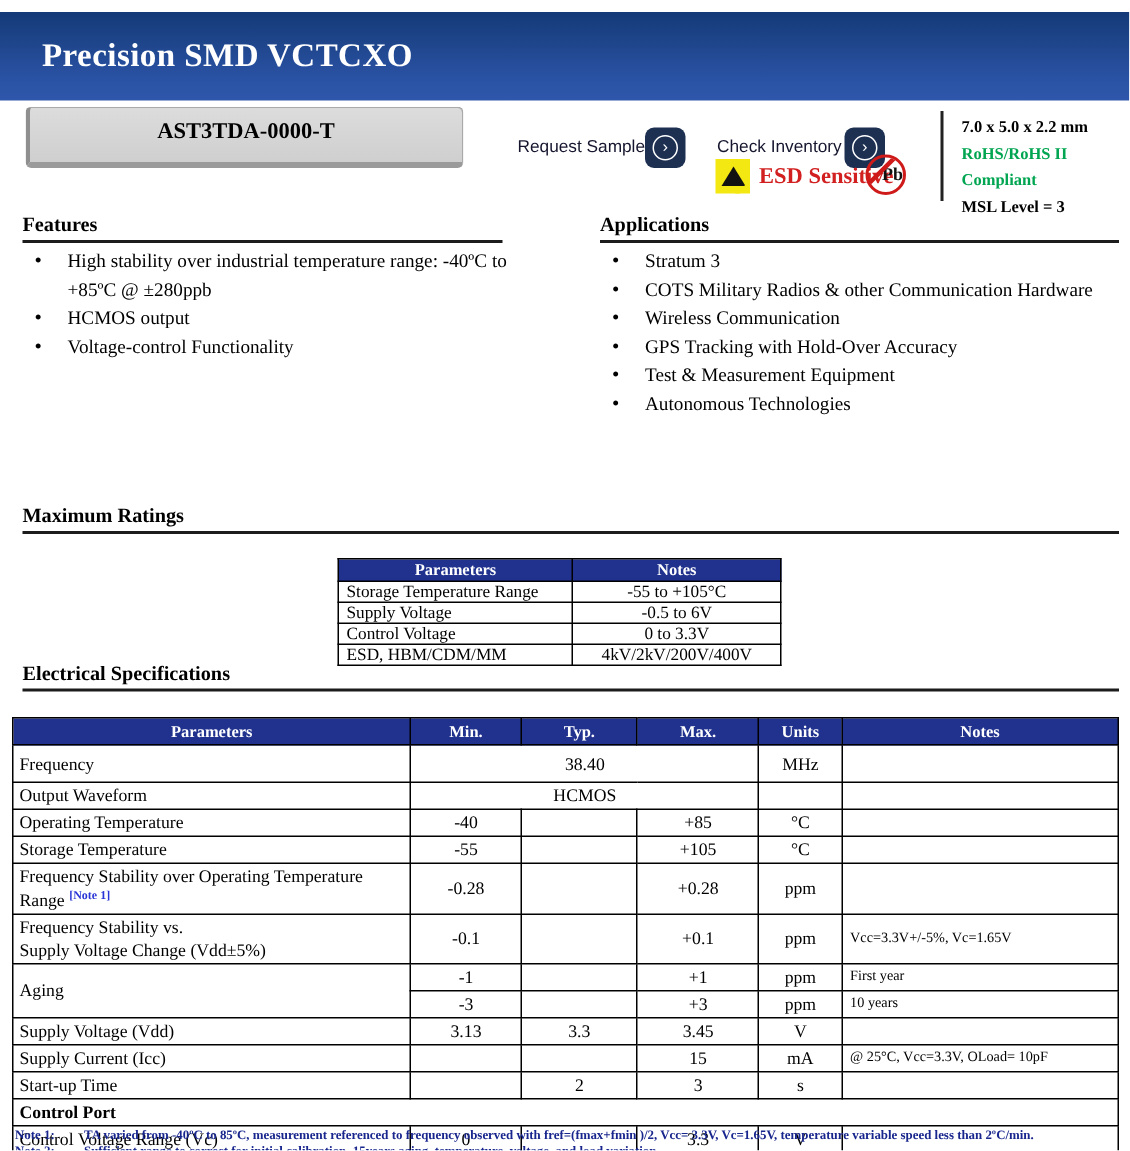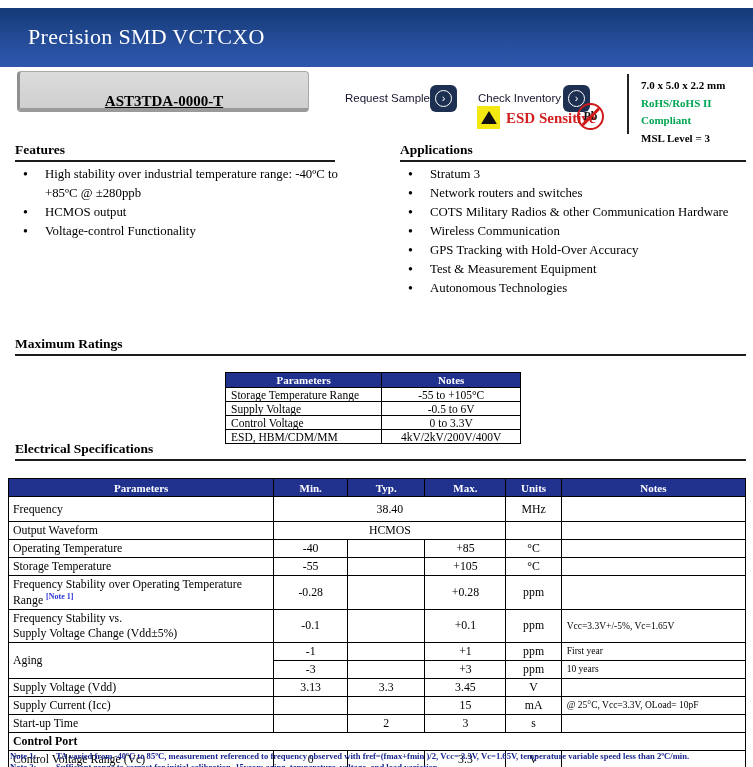--- a/index.html
+++ b/index.html
@@ -8,30 +8,30 @@
     position:relative; width:753px; height:767px; overflow:hidden;
     background:#fff; font-family:"Liberation Serif", serif; color:#000;
   }
   
   .banner {
     position:absolute; left:0; top:8px; width:753px; height:59px;
     background:linear-gradient(180deg,#143a78 0%,#1d4488 30%,#2a52a4 75%,#2e57ab 100%);
   }
   .banner-title {
     position:absolute; left:28px; top:16px;
-    color:#fff; font-size:22px; font-weight:normal; letter-spacing:.3px;
+    color:#fff; font-size:22px; font-weight:bold; letter-spacing:.3px;
   }
   
   .part-box {
     position:absolute; left:17px; top:71px; width:292px; height:41px;
     background:linear-gradient(180deg,#dcdcdc,#cfcfcf);
     border:1px solid #a9a9a9; border-left:3px solid #8f8f8f; border-bottom:4px solid #9a9a9a;
     border-radius:4px; text-align:center;
   }
-  .part-box span { display:inline-block; margin-top:21px; font-size:15px; font-weight:bold;text-decoration:underline; }
+  .part-box span { display:inline-block; margin-top:8px; font-size:15px; font-weight:bold; }
   
   .action-label {
     position:absolute; font-family:"Liberation Sans", sans-serif;
     font-size:11.5px; color:#15152e;
   }
   .req-label { left:345px; top:92px; }
   .chk-label { left:478px; top:92px; }
   .icon-btn {
     position:absolute; width:27px; height:27px; border-radius:6px;
     background:#1d3052; display:flex; align-items:center; justify-content:center;
@@ -57,21 +57,21 @@
     position:absolute; width:26px; height:2px; background:#f4e813;
     transform:rotate(-40deg); top:10px; left:-2px;
   }
   .esd-text {
     position:absolute; left:506px; top:110px; color:#d21f1f;
     font-weight:bold; font-size:15px;
   }
   .pb-badge {
     position:absolute; left:577px; top:103px; width:27px; height:27px;
     border:2.5px solid #cf1a1a; border-radius:50%;
-    display:flex; align-items:center; justify-content:center;
+    display:flex; align-items:center; justify-content:flex-end;
     font-size:12px; font-weight:bold; color:#111; overflow:hidden;
   }
   .pb-badge::after {
     content:""; position:absolute; width:34px; height:2.5px; background:#cf1a1a;
     transform:rotate(-45deg);
   }
   
   .hdr-divider { position:absolute; left:627px; top:74px; width:2px; height:60px; background:#222; }
   .info-block { position:absolute; left:641px; top:77px; font-size:11px; font-weight:bold; line-height:17.5px; }
   .info-size { color:#000; }
@@ -162,21 +162,20 @@
   <ul class="blist" style="left:15px; top:165px; width:345px;" id="features-list">
       <li>High stability over industrial temperature range: -40ºC to +85ºC @ ±280ppb</li>
       <li>HCMOS output</li>
       <li>Voltage-control Functionality</li>
     </ul>
 
   <div class="section-h" style="left:400px; top:142px;">Applications</div>
   <div class="h-underline" style="left:400px; top:160px; width:346px;"></div>
   <ul class="blist" style="left:400px; top:165px; width:350px;" id="applications-list">
       <li>Stratum 3</li>
-      <li>Network routers and switches</li>
       <li>COTS Military Radios &amp; other Communication Hardware</li>
       <li>Wireless Communication</li>
       <li>GPS Tracking with Hold-Over Accuracy</li>
       <li>Test &amp; Measurement Equipment</li>
       <li>Autonomous Technologies</li>
     </ul>
 
   <div class="section-h" style="left:15px; top:336px;">Maximum Ratings</div>
   <div class="h-underline" style="left:15px; top:354px; width:731px;"></div>
   <table class="mr-table" id="mr-table">

